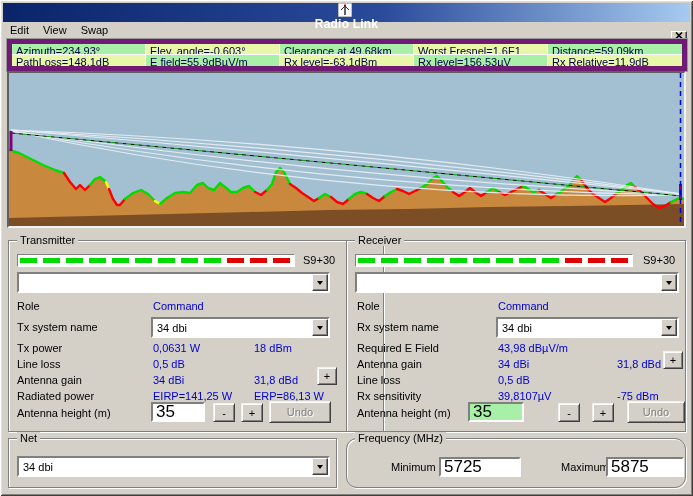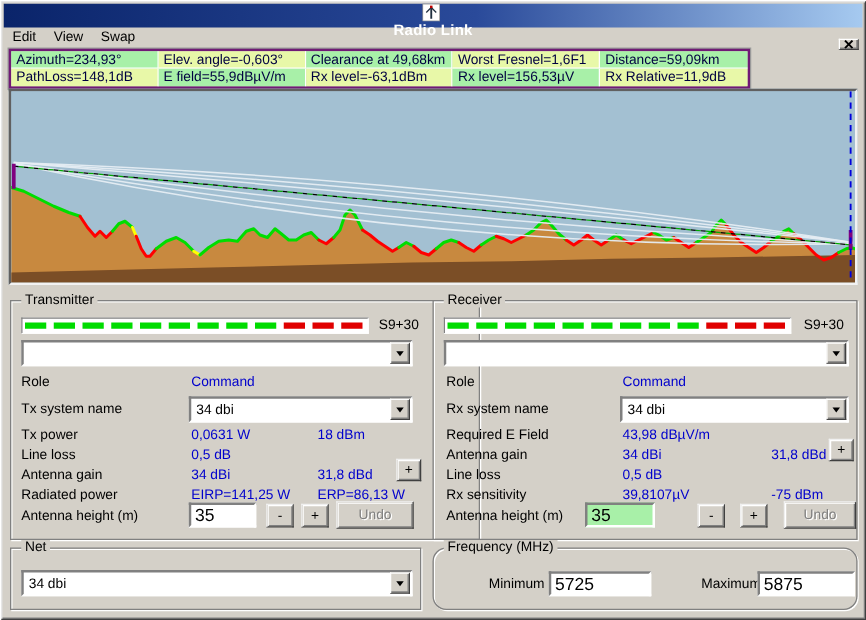--- a/index.html
+++ b/index.html
@@ -19,22 +19,22 @@
   .title-icon{width:14px;height:14px;display:inline-block;margin-right:3px;}
   .title-text{color:#fff;font-weight:bold;font-size:12px;letter-spacing:.2px;}
   .close-btn{
     margin-left:auto;width:16px;height:14px;padding:0;background:#d4d0c8;
     border:1px solid;border-color:#ffffff #404040 #404040 #ffffff;
     box-shadow:inset -1px -1px 0 #808080;display:flex;align-items:center;justify-content:center;cursor:default;
   }
   .menubar{position:absolute;left:3px;top:23px;right:3px;height:17px;display:flex;align-items:flex-start;}
   .menu-item{padding:1px 7px;cursor:default;}
   .status-table{
-    position:absolute;left:7px;top:39px;width:593px;height:32px;
-    border:2px solid #701a75;box-shadow:0 0 0 1px #9a9a9a;
+    position:absolute;left:7px;top:39px;width:680px;height:32px;
+    border:5px solid #701a75;box-shadow:0 0 0 1px #9a9a9a;
     display:grid;grid-template-columns:repeat(5,1fr);grid-template-rows:1fr 1fr;
   }
   .cell{color:#000040;padding:0 0 0 4px;line-height:14px;white-space:nowrap;overflow:hidden;border-right:1px solid #ffffff;}
   .cell.rtop{border-bottom:1px solid #ffffff;}
   .cell.last{border-right:none;}
   .cell.g{background:#a8f0a8;}
   .cell.y{background:#e8f8a8;}
   .chart-frame{
     position:absolute;left:7px;top:71px;width:679px;height:157px;
     border:2px solid;border-color:#606060 #f2f2f2 #f2f2f2 #606060;background:#a3c0d2;
@@ -56,21 +56,21 @@
   .combo-value{position:absolute;left:4px;top:2px;line-height:14px;}
   .combo-btn{
     position:absolute;right:0;top:0;bottom:0;width:16px;background:#d4d0c8;
     border:1px solid;border-color:#ffffff #404040 #404040 #ffffff;
     box-shadow:inset -1px -1px 0 #808080;display:flex;align-items:center;justify-content:center;
   }
   .arrow-down{width:0;height:0;border-left:3px solid transparent;border-right:3px solid transparent;border-top:4px solid #000;}
   .tbox{
     position:absolute;height:20px;background:#fff;
     border:2px solid;border-color:#808080 #ffffff #ffffff #808080;
-    font-family:"Liberation Sans",sans-serif;font-size:14px;padding:0 3px;color:#000;
+    font-family:"Liberation Sans",sans-serif;font-size:17px;padding:0 3px;color:#000;
   }
   .btn{
     position:absolute;background:#d4d0c8;font-family:"Liberation Sans",sans-serif;font-size:11px;
     border:1px solid;border-color:#f0f0f0 #404040 #404040 #f0f0f0;
     box-shadow:inset 1px 1px 0 #ffffff,inset -1px -1px 0 #808080;
     display:flex;align-items:center;justify-content:center;padding:0;cursor:default;
   }
   .btn:disabled,.btn.disabled{color:#808080;text-shadow:1px 1px 0 #ffffff;}
 </style>
 </head>

